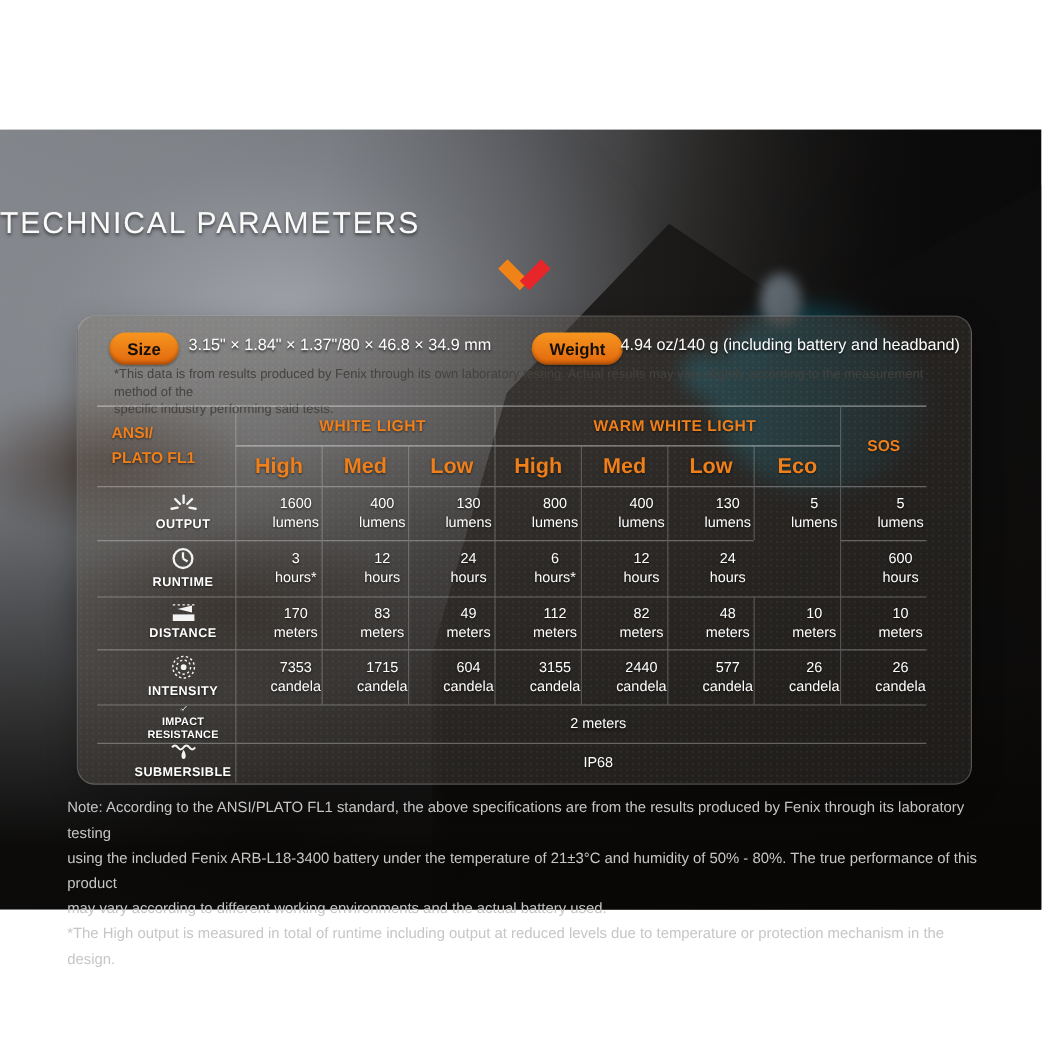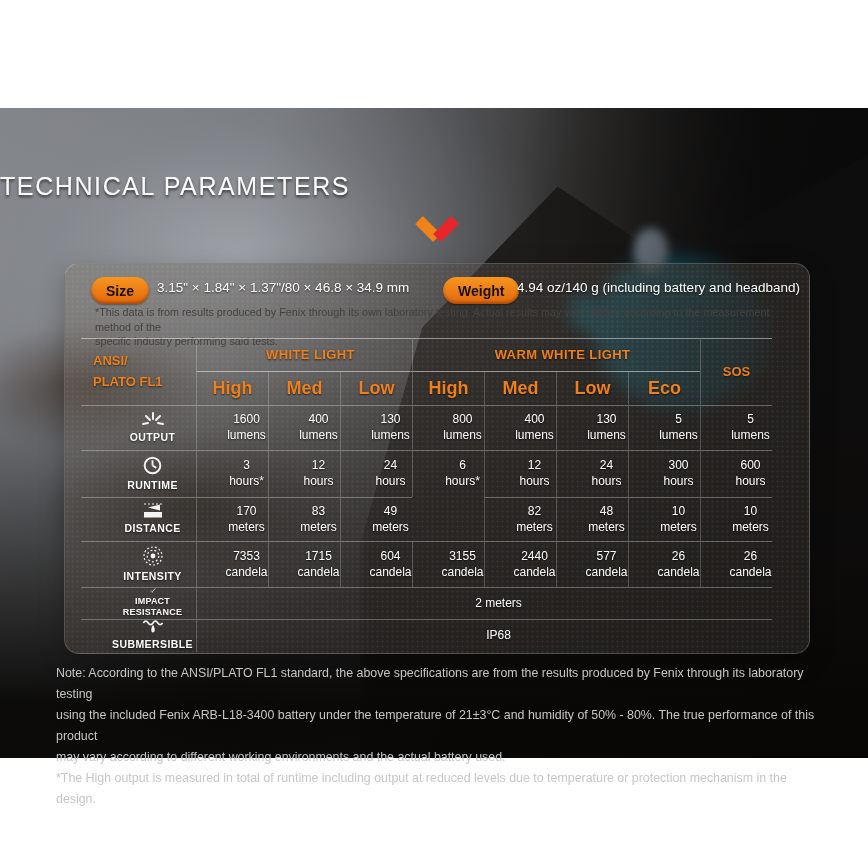--- a/index.html
+++ b/index.html
@@ -198,24 +198,20 @@
           <span></span>
         </div>
       <div class="c val vline hline" style="grid-row:4;grid-column:6">
           <span>12 hours</span>
           <span></span>
         </div>
       <div class="c val vline hline" style="grid-row:4;grid-column:7">
           <span>24 hours</span>
           <span></span>
         </div>
-      <div class="c val vline hline" style="grid-row:4;grid-column:8">
-          <span>300 hours</span>
-          <span></span>
-        </div>
       <div class="c val vline hline" style="grid-row:4;grid-column:9">
           <span>600 hours</span>
           <span></span>
         </div>
 
       <div class="c lbl hline" style="grid-row:5;grid-column:1">
         <svg width="22" height="16" viewBox="0 0 22 16">
           <rect x="2" y="9" width="18" height="5.5" fill="#f3f3f3"></rect>
           <polygon points="18,1.5 18,7.5 6,4.5" fill="#f3f3f3"></polygon>
           <line x1="2" y1="1" x2="20" y2="1" stroke="#f3f3f3" stroke-width="1" stroke-dasharray="2,2"></line>
@@ -227,20 +223,24 @@
           <span></span>
         </div>
       <div class="c val vline hline" style="grid-row:5;grid-column:3">
           <span>83 meters</span>
           <span></span>
         </div>
       <div class="c val vline hline" style="grid-row:5;grid-column:4">
           <span>49 meters</span>
           <span></span>
         </div>
+      <div class="c val vline hline" style="grid-row:5;grid-column:5">
+          <span>112 meters</span>
+          <span></span>
+        </div>
       <div class="c val vline hline" style="grid-row:5;grid-column:6">
           <span>82 meters</span>
           <span></span>
         </div>
       <div class="c val vline hline" style="grid-row:5;grid-column:7">
           <span>48 meters</span>
           <span></span>
         </div>
       <div class="c val vline hline" style="grid-row:5;grid-column:8">
           <span>10 meters</span>

